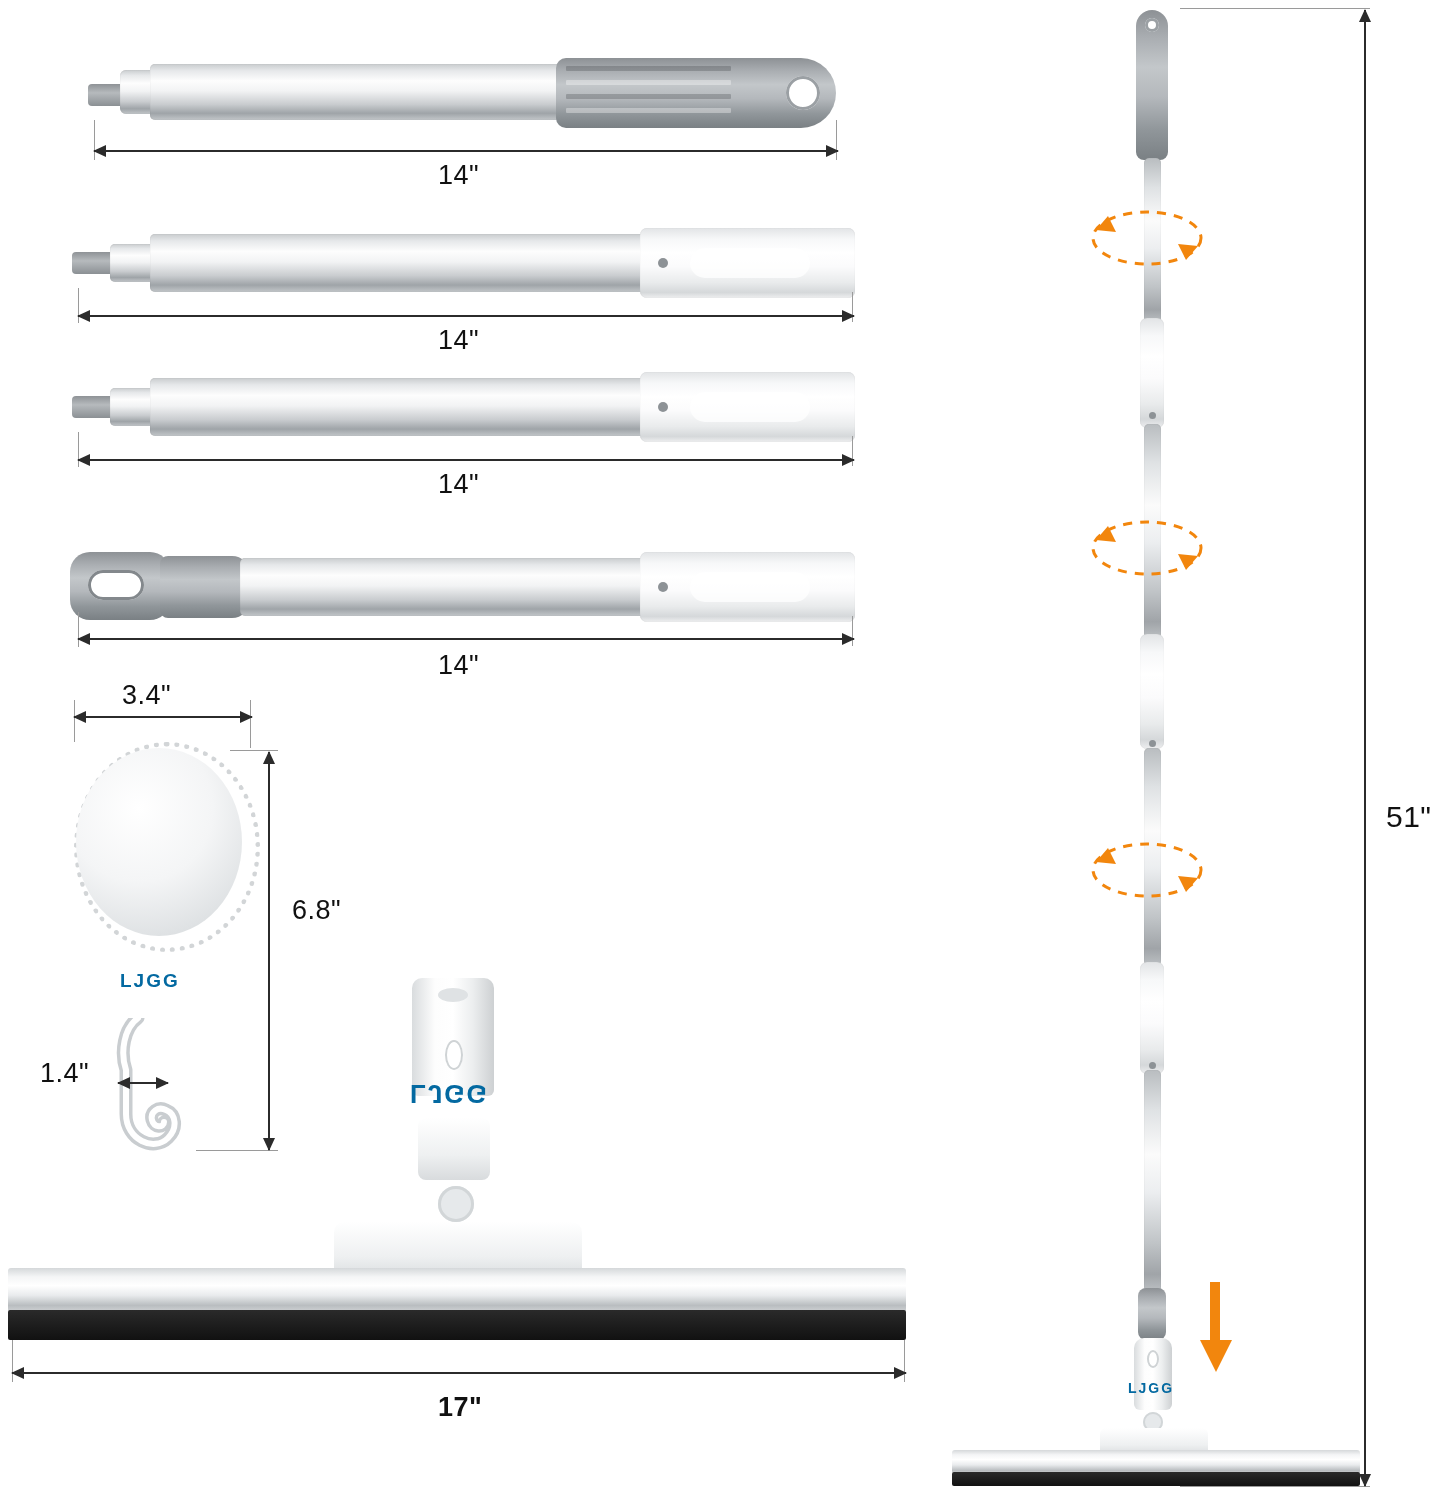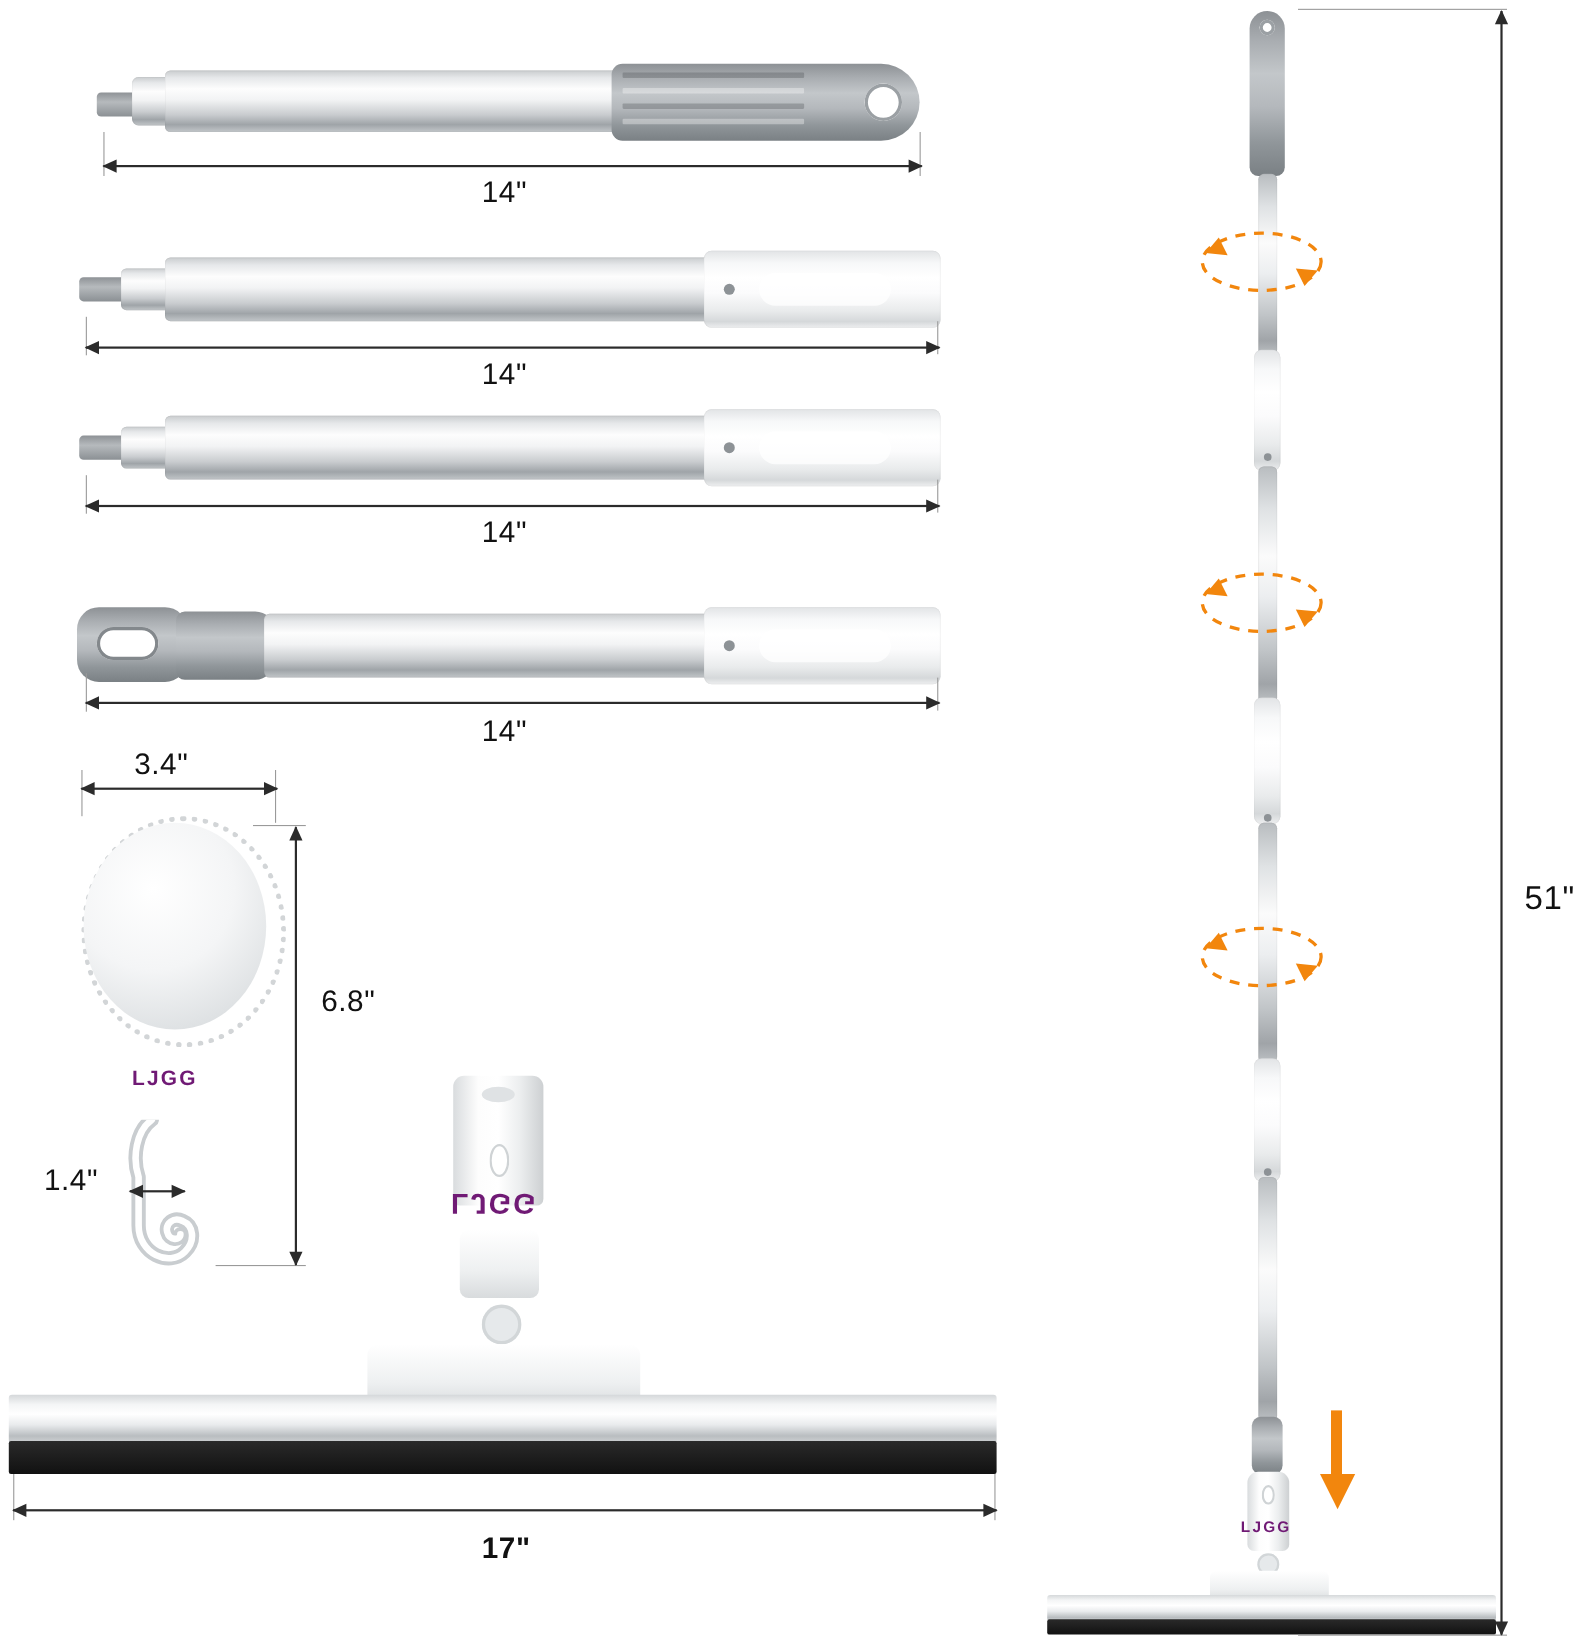--- a/index.html
+++ b/index.html
@@ -177,21 +177,21 @@
     background: radial-gradient(circle at 38% 32%, #ffffff 0%, #f4f5f6 45%, #dfe2e4 78%, #cfd3d5 100%);
   }
   .cap-teeth {
     position: absolute;
     border-radius: 50%;
     border: 5px dotted #d2d5d7;
   }
   .brand {
     position: absolute;
     font-size: 19px;
-    color: #701a75;
+    color: #0369a1;
     letter-spacing: 2px;
     font-weight: bold;
   }
   .brand.flip { transform: scaleY(-1); }
 </style>
 </head>
 <body>
 
 <div id="stage">
 

